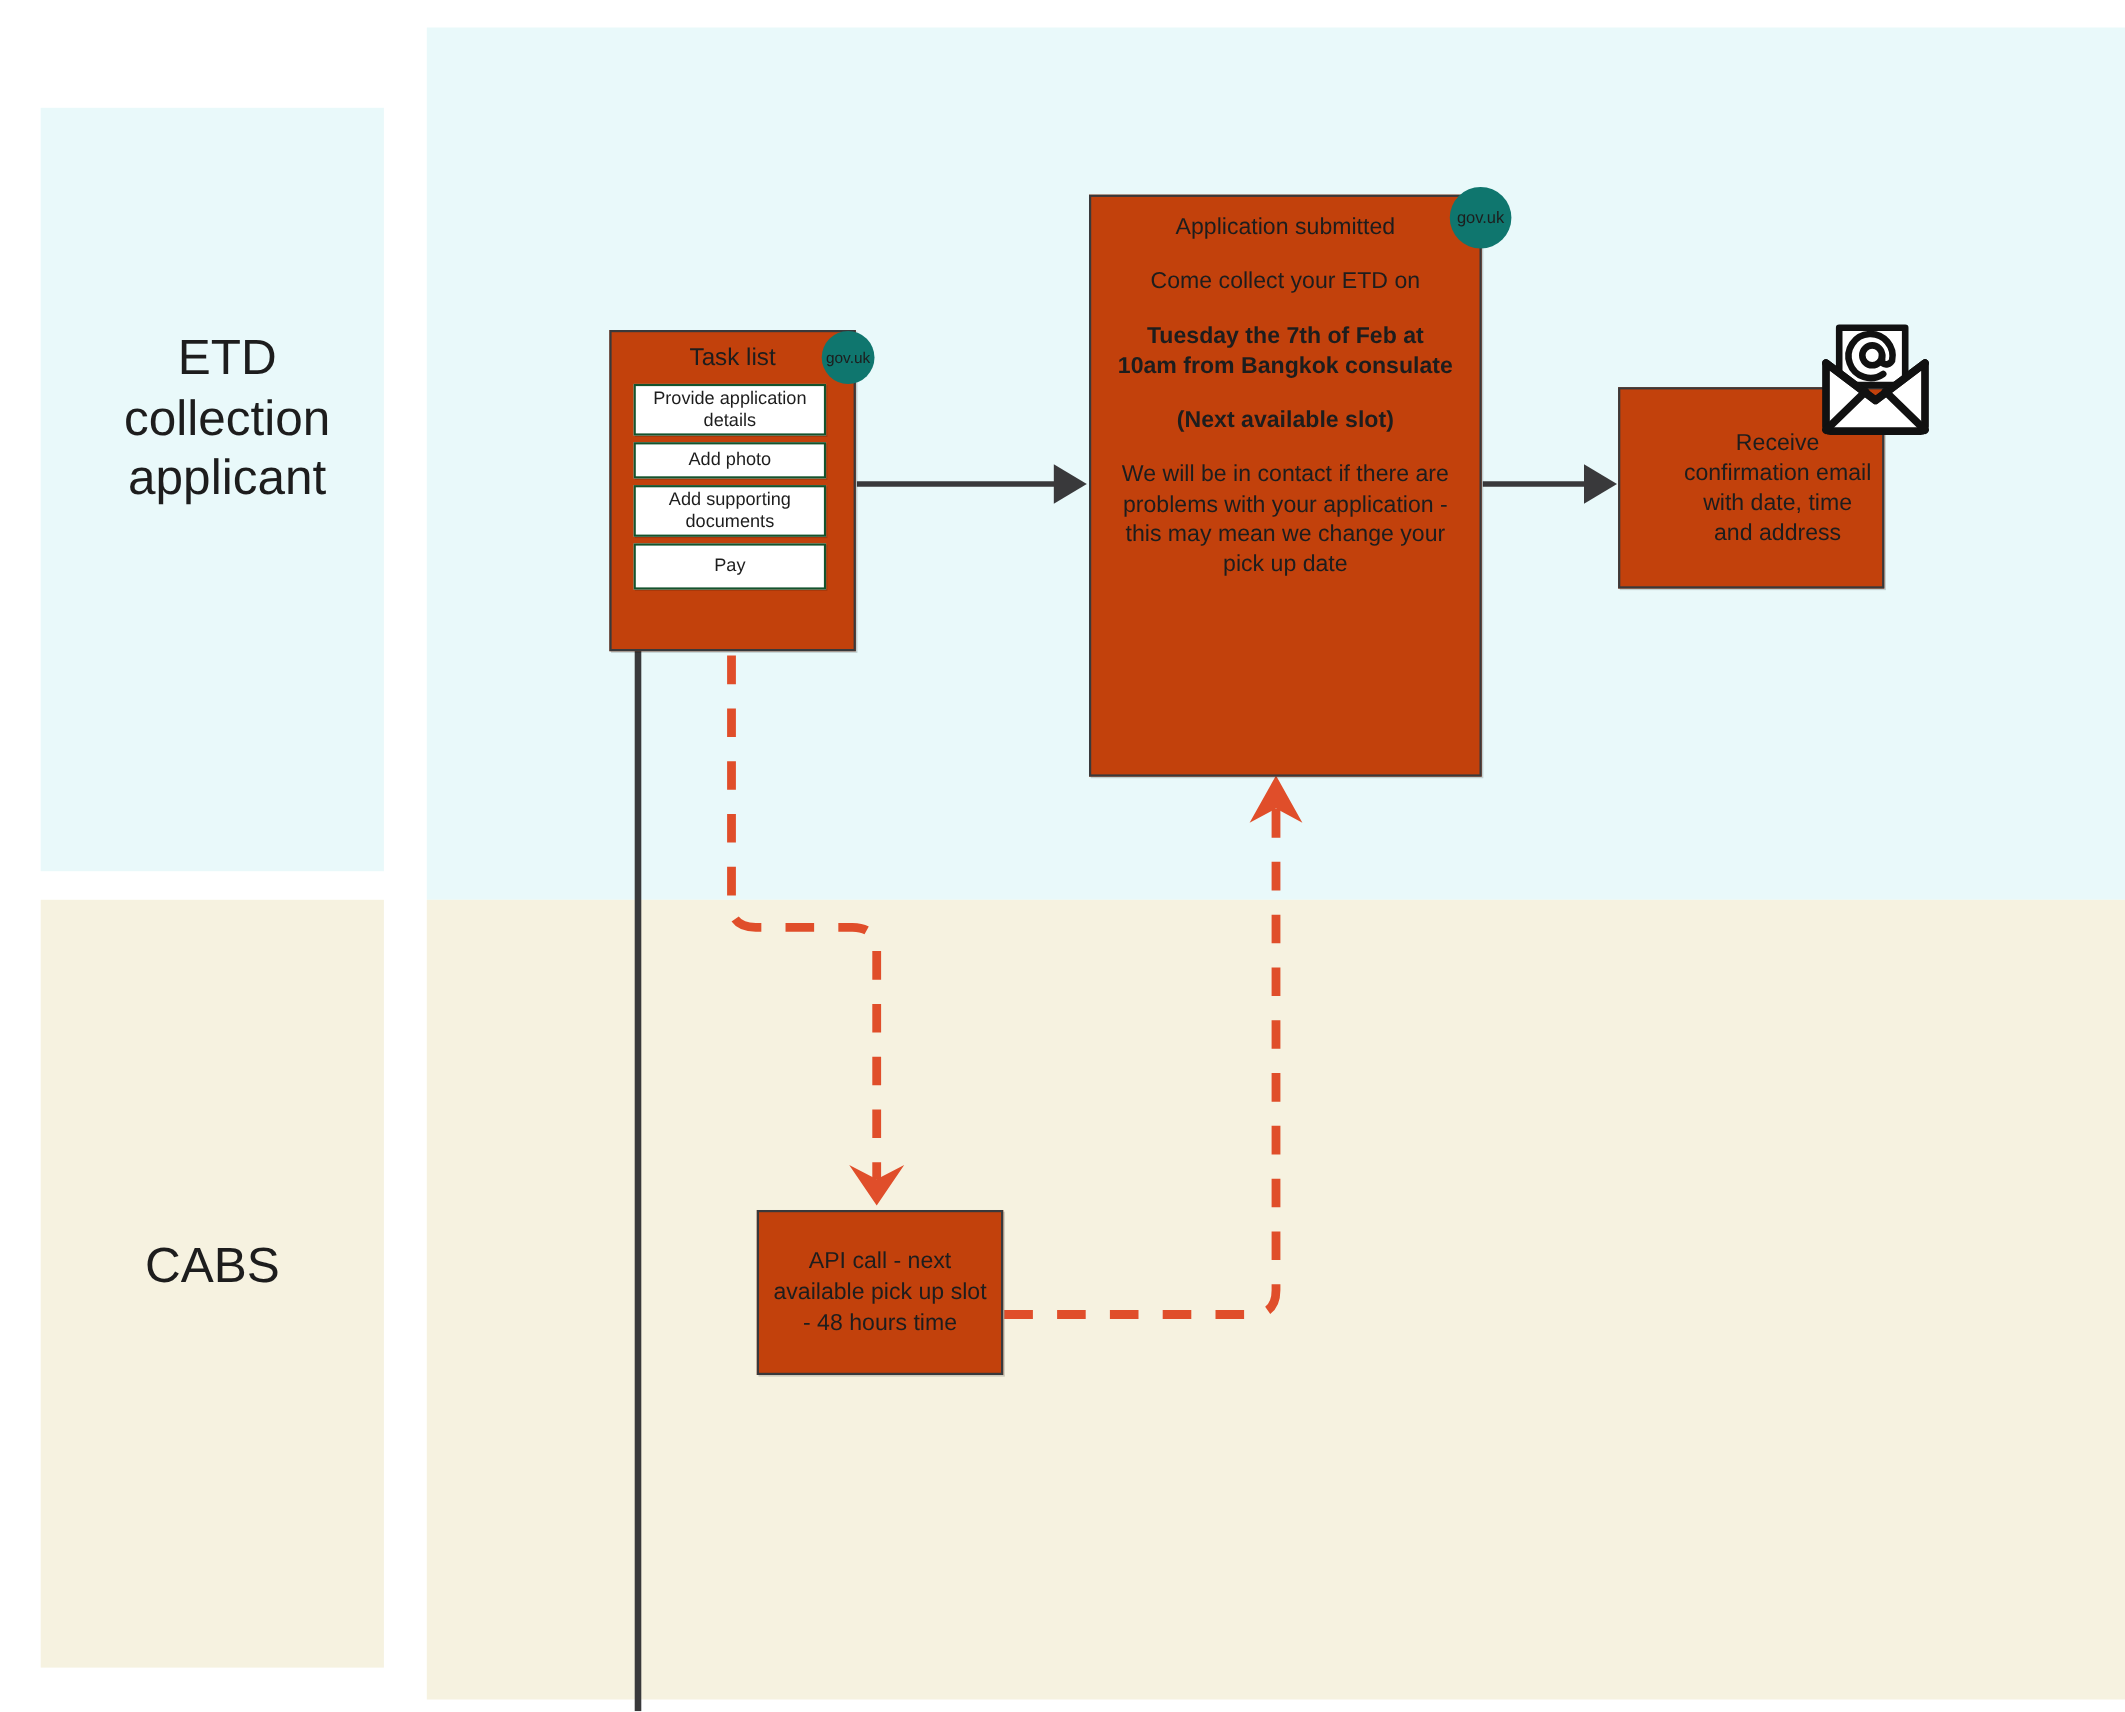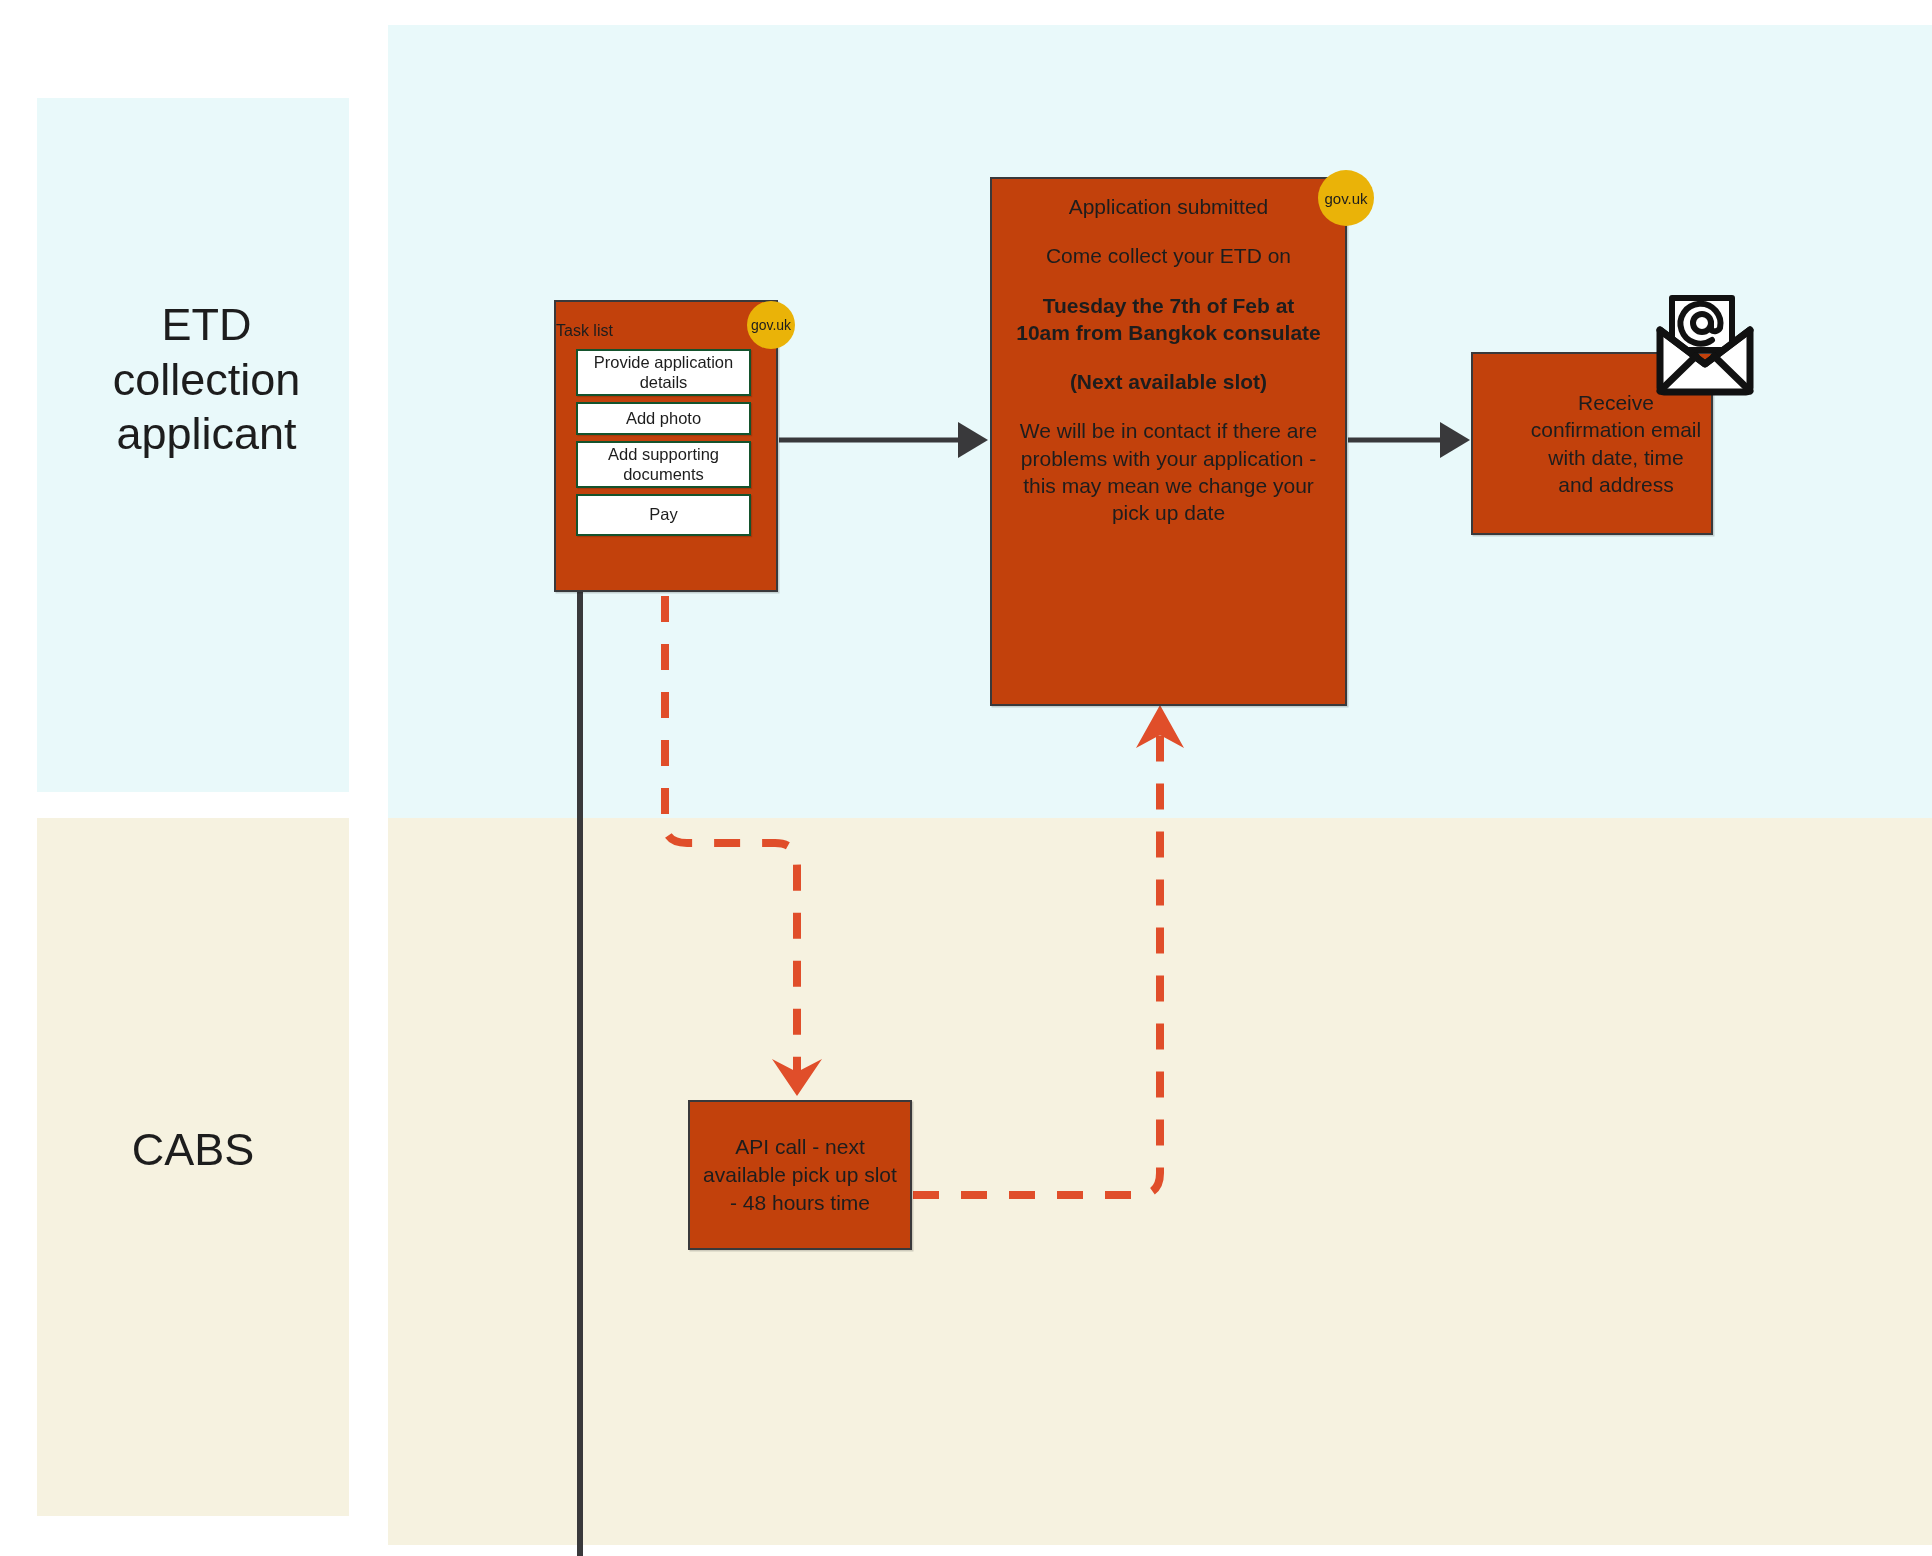--- a/index.html
+++ b/index.html
@@ -18,21 +18,21 @@
               text-align:center;font-weight:400;color:#1d1d1d;line-height:1.22;}
   #lane-title-applicant{left:37px;top:280px;width:339px;height:200px;font-size:45px;}
   #lane-title-cabs     {left:37px;top:1110px;width:312px;height:80px;font-size:45px;}
 
   
   .node{position:absolute;background:#c2410c;border:2.5px solid #39393b;box-sizing:border-box;
         box-shadow:1.5px 1.5px 0 rgba(0,0,0,.16);}
 
   
   #task-list-box{left:554px;top:300px;width:224px;height:292px;}
-  #task-list-title{position:absolute;left:0;top:20px;width:100%;font-size:16px;color:#1d1d1d;}
+  #task-list-title{position:absolute;left:0;top:10px;width:100%;text-align:center;font-size:22px;color:#1d1d1d;}
   .task-item{position:absolute;left:20px;width:175px;border:2px solid #14532d;background:#fff;
              box-sizing:border-box;display:flex;align-items:center;justify-content:center;
              text-align:center;font-size:16.5px;line-height:1.2;color:#1d1d1d;
              box-shadow:1.2px 1.2px 0 rgba(0,0,0,.14);}
   #task-item-0{top:47px; height:47px;}
   #task-item-1{top:100px;height:33px;}
   #task-item-2{top:139px;height:47px;}
   #task-item-3{top:192px;height:42px;}
 
   
@@ -46,21 +46,21 @@
   #receive-email-box{left:1471px;top:352px;width:242px;height:183px;display:flex;
                      align-items:center;justify-content:center;padding-left:48px;}
   #receive-email-text{text-align:center;font-size:21px;line-height:1.30;color:#1d1d1d;padding:0 8px;}
 
   
   #api-call-box{left:688px;top:1100px;width:224px;height:150px;display:flex;
                 align-items:center;justify-content:center;}
   #api-call-text{text-align:center;font-size:21px;line-height:1.32;color:#1d1d1d;padding:0 10px;}
 
   
-  .govuk-badge{position:absolute;border-radius:50%;background:#eab308;display:flex;
+  .govuk-badge{position:absolute;border-radius:50%;background:#0f766e;display:flex;
                align-items:center;justify-content:center;color:#1d1d1d;}
   #govuk-badge-tasklist{left:747px;top:301px;width:48px;height:48px;font-size:14px;}
   #govuk-badge-app     {left:1318px;top:170px;width:56px;height:56px;font-size:15px;}
 
   
   #email-icon{position:absolute;left:1650px;top:292px;width:110px;height:110px;}
 
   
   #connectors{position:absolute;left:0;top:0;width:1932px;height:1556px;pointer-events:none;}
 </style>

